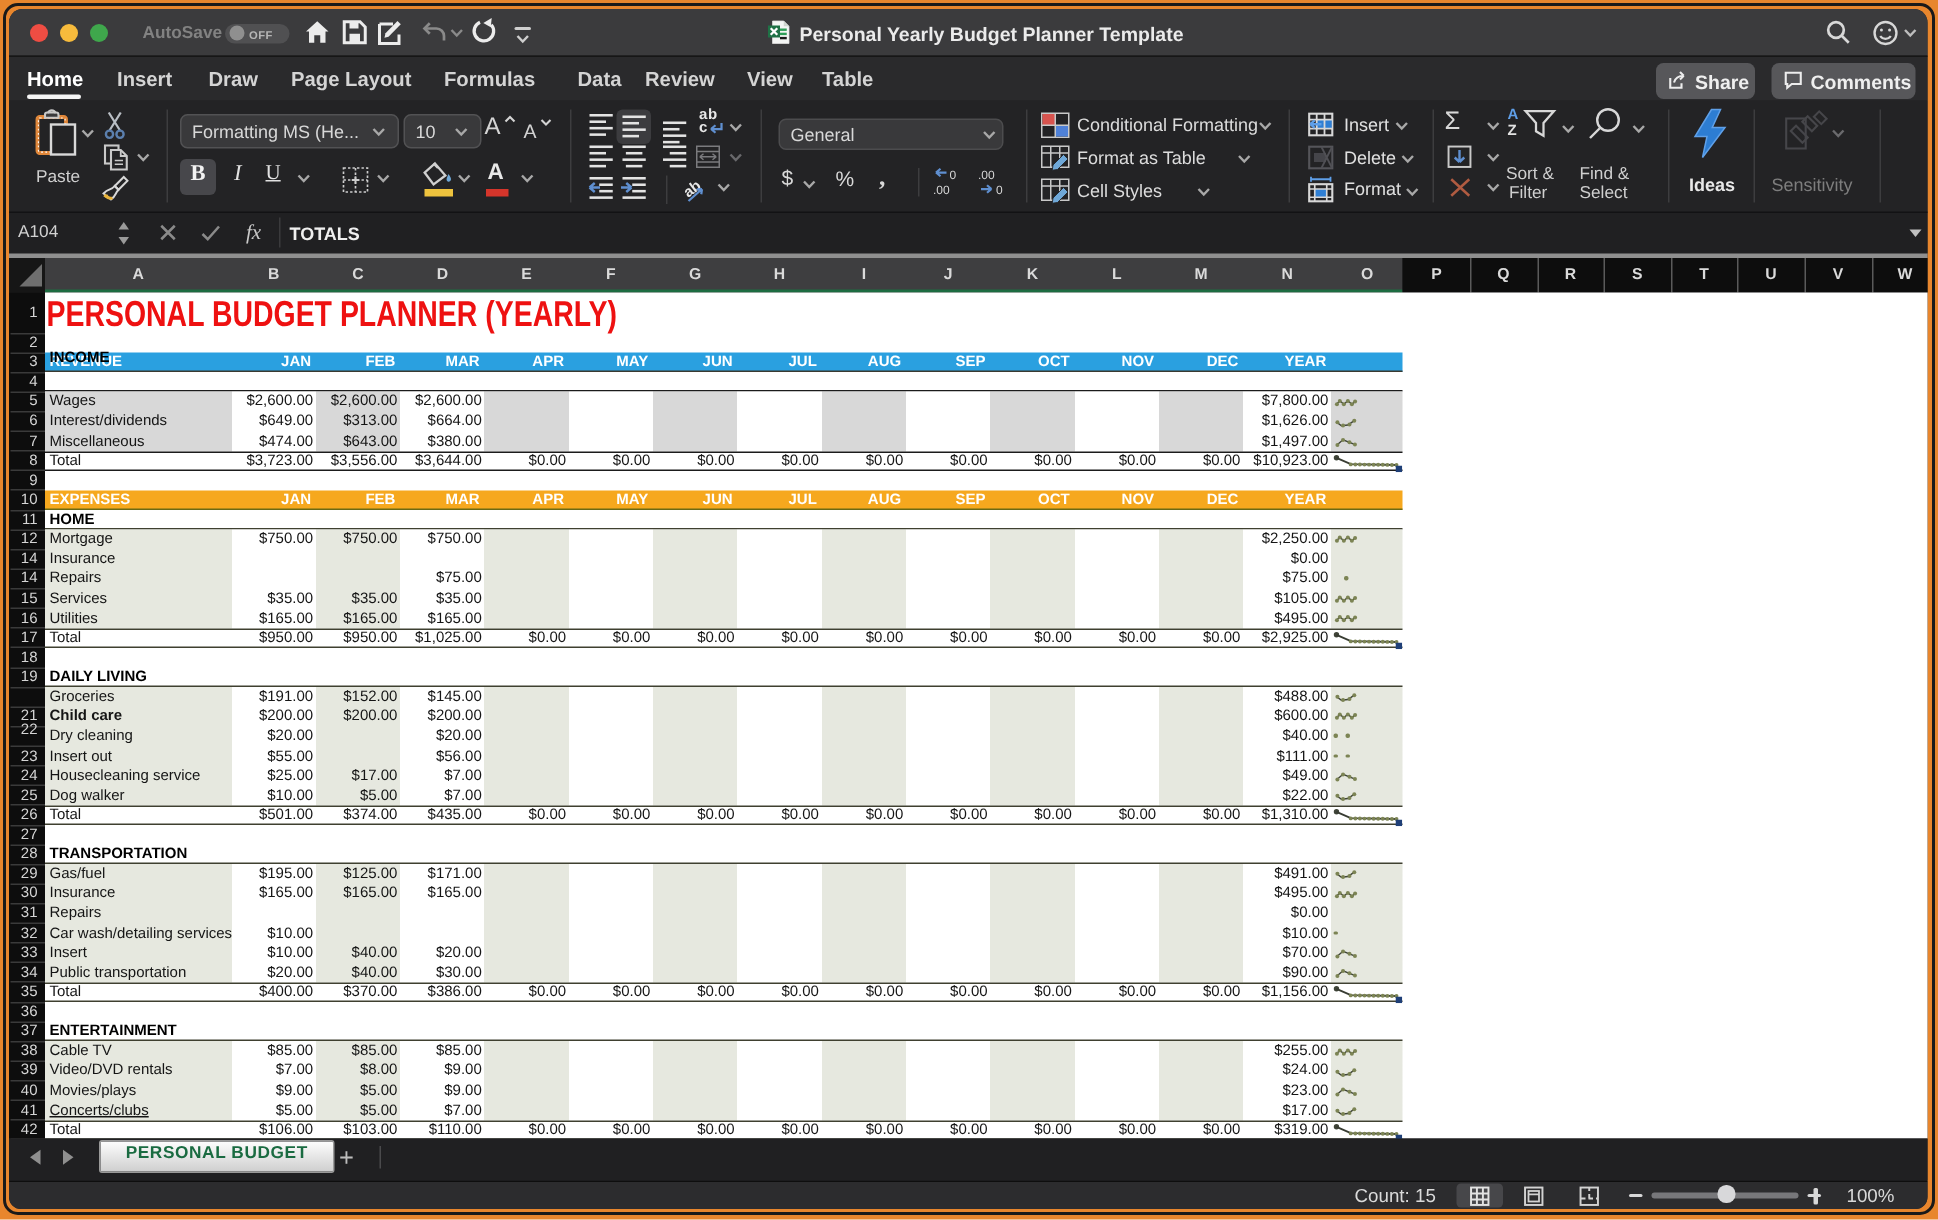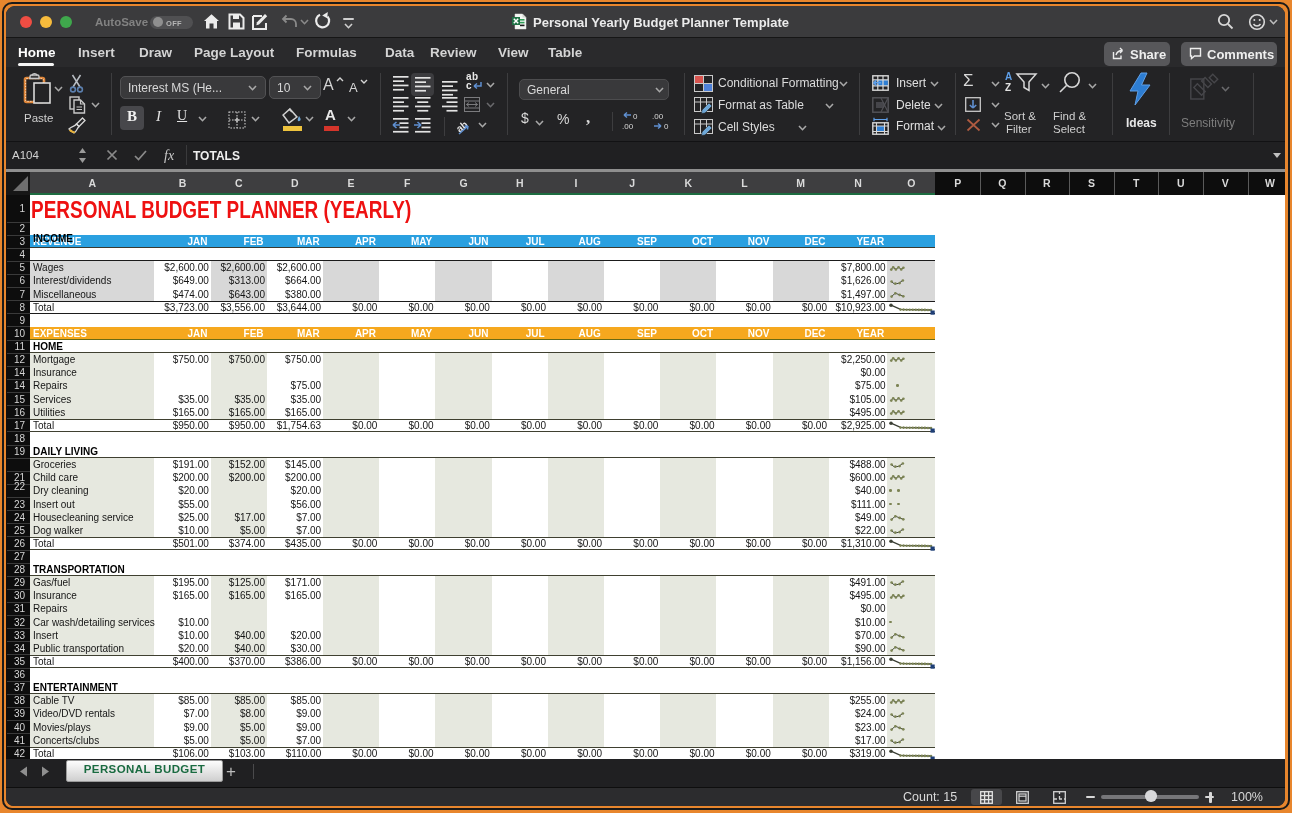--- a/index.html
+++ b/index.html
@@ -131,21 +131,21 @@
 <svg style="left:91px;top:102px" width="9" height="6" viewBox="0 0 9 6">
     <path d="M1 1 L4.5 4.7 L8 1" fill="none" stroke="#a8a8a8" stroke-width="1.6"></path>
   </svg>
 <svg style="left:68px;top:117px" width="18" height="17" viewBox="0 0 18 17">
 <path d="M1 12 C4.5 8.5 6 10 8.5 7 L11 9.5 C8.5 12 9.5 13.5 6 16 Z" fill="none" stroke="#d8d8d8" stroke-width="1.3"></path>
 <path d="M2 14.5 L5.5 15.6 L3.5 12.5 Z" fill="#e8b33c"></path>
 <path d="M1.5 13 C4 15 6 15.5 6.8 14.8" fill="none" stroke="#e8b33c" stroke-width="2"></path>
 <path d="M8.5 7 L14.5 1 L17 3.5 L11 9.5 Z" fill="none" stroke="#d8d8d8" stroke-width="1.3"></path>
   </svg>
 <div style="left:120px;top:76px;width:146px;height:23px;background:#39393b;border:1px solid #525254;border-radius:5px"></div>
-<div style="left:128px;top:80.5px;font-size:12px;color:#d8d8d8;white-space:nowrap">Interest MS (He...</div>
+<div style="left:128px;top:80.5px;font-size:12px;color:#d8d8d8;white-space:nowrap">Formatting MS (He...</div>
 <svg style="left:248px;top:85px" width="9" height="6" viewBox="0 0 9 6">
     <path d="M1 1 L4.5 4.7 L8 1" fill="none" stroke="#a8a8a8" stroke-width="1.6"></path>
   </svg>
 <div style="left:269px;top:76px;width:52px;height:23px;background:#39393b;border:1px solid #525254;border-radius:5px"></div>
 <div style="left:277px;top:80.5px;font-size:12px;color:#d8d8d8">10</div>
 <svg style="left:303px;top:85px" width="9" height="6" viewBox="0 0 9 6">
     <path d="M1 1 L4.5 4.7 L8 1" fill="none" stroke="#a8a8a8" stroke-width="1.6"></path>
   </svg>
 <div style="left:323px;top:76px;font-size:16px;color:#d4d4d4;font-weight:400">A</div>
 <svg style="left:336px;top:77px" width="8" height="5" viewBox="0 0 8 5">
@@ -690,21 +690,21 @@
     <circle cx="3" cy="1.9" r="1.25" fill="#7c8454"></circle>
     <circle cx="5.5" cy="3.9" r="1.25" fill="#7c8454"></circle>
     <circle cx="8" cy="1.9" r="1.25" fill="#7c8454"></circle>
     <circle cx="10.5" cy="3.9" r="1.25" fill="#7c8454"></circle>
     <circle cx="12.5" cy="2.3" r="1.25" fill="#7c8454"></circle>
   </svg>
 <div style="left:30.0px;top:418.79999999999995px;width:905.4000000000001px;height:13.12px;border-top:1px solid #3f4030;border-bottom:1px solid #3f4030"></div>
 <div class="a" style="left:33.0px;top:418.79999999999995px;">Total</div>
 <div class="v" style="left:154.4px;top:418.79999999999995px;width:54.4px;">$950.00</div>
 <div class="v" style="left:210.60000000000002px;top:418.79999999999995px;width:54.4px;">$950.00</div>
-<div class="v" style="left:266.8px;top:418.79999999999995px;width:54.4px;">$1,754.63</div>
+<div class="v" style="left:266.8px;top:418.79999999999995px;width:54.4px;">$1,025.00</div>
 <div class="v" style="left:323.0px;top:418.79999999999995px;width:54.4px;">$0.00</div>
 <div class="v" style="left:379.20000000000005px;top:418.79999999999995px;width:54.4px;">$0.00</div>
 <div class="v" style="left:435.4px;top:418.79999999999995px;width:54.4px;">$0.00</div>
 <div class="v" style="left:491.6px;top:418.79999999999995px;width:54.4px;">$0.00</div>
 <div class="v" style="left:547.8000000000001px;top:418.79999999999995px;width:54.4px;">$0.00</div>
 <div class="v" style="left:604.0px;top:418.79999999999995px;width:54.4px;">$0.00</div>
 <div class="v" style="left:660.2px;top:418.79999999999995px;width:54.4px;">$0.00</div>
 <div class="v" style="left:716.4px;top:418.79999999999995px;width:54.4px;">$0.00</div>
 <div class="v" style="left:772.6px;top:418.79999999999995px;width:54.4px;">$0.00</div>
 <div class="v" style="left:828.8000000000001px;top:418.79999999999995px;width:56.8px;">$2,925.00</div>
@@ -732,21 +732,21 @@
 <div class="v" style="left:210.60000000000002px;top:458.15999999999997px;width:54.4px;">$152.00</div>
 <div class="v" style="left:266.8px;top:458.15999999999997px;width:54.4px;">$145.00</div>
 <div class="v" style="left:828.8000000000001px;top:458.15999999999997px;width:56.8px;">$488.00</div>
 <svg style="left:889.9000000000001px;top:461.35999999999996px" width="15" height="8" viewBox="0 0 14 7">
     <path d="M1 3 L4 5.2 L8 4.8 L12 2" fill="none" stroke="#3f4438" stroke-width="0.9"></path>
     <circle cx="1.5" cy="3" r="1.25" fill="#7c8454"></circle>
     <circle cx="5" cy="5" r="1.25" fill="#7c8454"></circle>
     <circle cx="9" cy="4.5" r="1.25" fill="#7c8454"></circle>
     <circle cx="12" cy="2.1" r="1.25" fill="#7c8454"></circle>
   </svg>
-<div class="a" style="left:33.0px;top:471.28px;">Child care</div>
+<div class="a" style="left:33.0px;top:471.28px;font-weight:bold;">Child care</div>
 <div class="v" style="left:154.4px;top:471.28px;width:54.4px;">$200.00</div>
 <div class="v" style="left:210.60000000000002px;top:471.28px;width:54.4px;">$200.00</div>
 <div class="v" style="left:266.8px;top:471.28px;width:54.4px;">$200.00</div>
 <div class="v" style="left:828.8000000000001px;top:471.28px;width:56.8px;">$600.00</div>
 <svg style="left:889.9000000000001px;top:474.47999999999996px" width="15" height="8" viewBox="0 0 14 7">
     <path d="M1 4 L3 1.8 L5.5 4 L8 1.8 L10.5 4 L12.5 2.2" fill="none" stroke="#3f4438" stroke-width="0.9"></path>
     <circle cx="1.2" cy="4" r="1.25" fill="#7c8454"></circle>
     <circle cx="3" cy="1.9" r="1.25" fill="#7c8454"></circle>
     <circle cx="5.5" cy="3.9" r="1.25" fill="#7c8454"></circle>
     <circle cx="8" cy="1.9" r="1.25" fill="#7c8454"></circle>
@@ -944,21 +944,21 @@
 <div class="v" style="left:210.60000000000002px;top:720.56px;width:54.4px;">$5.00</div>
 <div class="v" style="left:266.8px;top:720.56px;width:54.4px;">$9.00</div>
 <div class="v" style="left:828.8000000000001px;top:720.56px;width:56.8px;">$23.00</div>
 <svg style="left:889.9000000000001px;top:723.76px" width="15" height="8" viewBox="0 0 14 7">
     <path d="M1 5.2 L5 1.8 L9 3.4 L12.6 4.8" fill="none" stroke="#3f4438" stroke-width="0.9"></path>
     <circle cx="1.5" cy="5" r="1.25" fill="#7c8454"></circle>
     <circle cx="5" cy="1.9" r="1.25" fill="#7c8454"></circle>
     <circle cx="9" cy="3.4" r="1.25" fill="#7c8454"></circle>
     <circle cx="12.4" cy="4.7" r="1.25" fill="#7c8454"></circle>
   </svg>
-<div class="a" style="left:33.0px;top:733.68px;">Concerts/clubs</div>
+<div class="a" style="left:33.0px;top:733.68px;text-decoration:underline;">Concerts/clubs</div>
 <div class="v" style="left:154.4px;top:733.68px;width:54.4px;">$5.00</div>
 <div class="v" style="left:210.60000000000002px;top:733.68px;width:54.4px;">$5.00</div>
 <div class="v" style="left:266.8px;top:733.68px;width:54.4px;">$7.00</div>
 <div class="v" style="left:828.8000000000001px;top:733.68px;width:56.8px;">$17.00</div>
 <svg style="left:889.9000000000001px;top:736.88px" width="15" height="8" viewBox="0 0 14 7">
     <path d="M1 3 L4 5.2 L8 4.8 L12 2" fill="none" stroke="#3f4438" stroke-width="0.9"></path>
     <circle cx="1.5" cy="3" r="1.25" fill="#7c8454"></circle>
     <circle cx="5" cy="5" r="1.25" fill="#7c8454"></circle>
     <circle cx="9" cy="4.5" r="1.25" fill="#7c8454"></circle>
     <circle cx="12" cy="2.1" r="1.25" fill="#7c8454"></circle>

